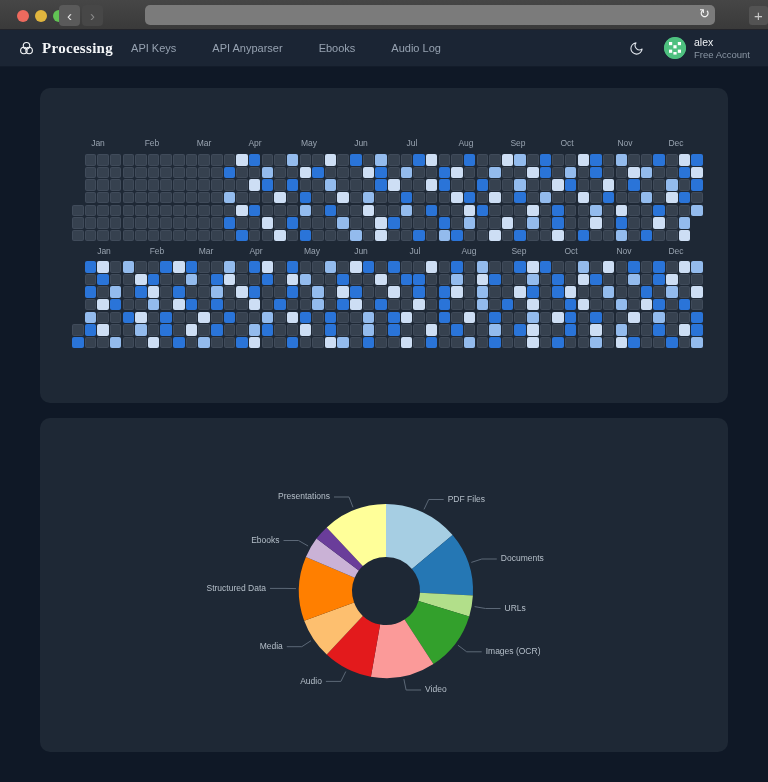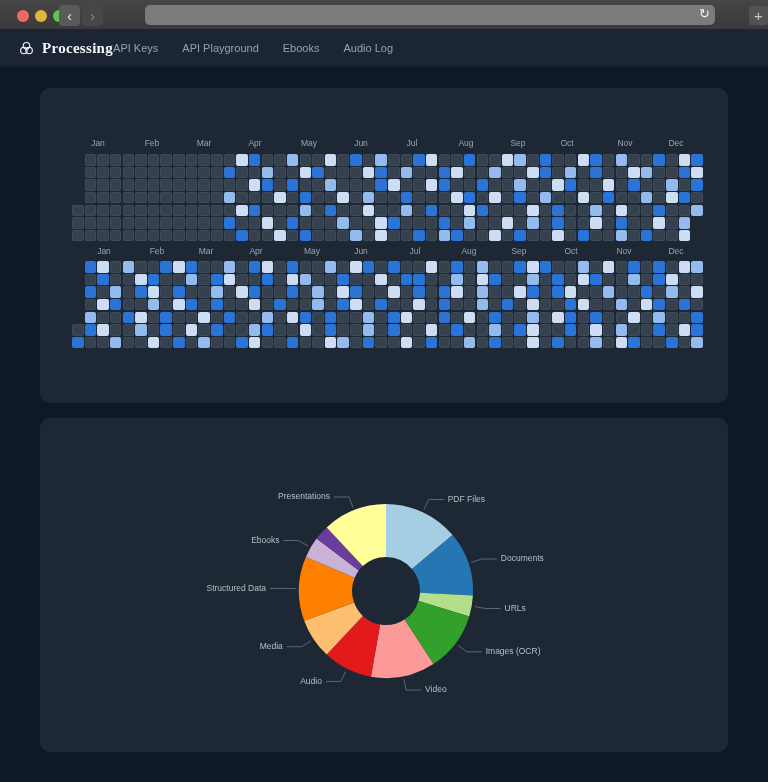--- a/index.html
+++ b/index.html
@@ -24,21 +24,21 @@
   .newtab { position:absolute; left:749px; top:6px; width:19px; height:19px; background:#535353;
             border-radius:3px; color:#c9c9c9; font-size:15px; display:flex; align-items:center; justify-content:center; }
 
   
   .navbar { position:absolute; left:0; top:30px; width:768px; height:37px;
             background:#1b2534; border-bottom:1px solid #131c2a;
             display:flex; align-items:center; padding:0 18px; }
   .brand { display:flex; align-items:center; gap:7px; }
   .brand-name { font-family:"Liberation Serif", serif; font-weight:bold; font-size:15px;
                 color:#f3f5f7; letter-spacing:.3px; }
-  .navlinks { display:flex; gap:24px; }
+  .navlinks { display:flex; gap:36px; margin-left:18px; }
   .navlink { font-size:11px; color:#96a2b1; cursor:pointer; }
   .nav-right { margin-left:auto; display:flex; align-items:center; }
   .moon { margin-right:20px; display:flex; }
   .avatar { width:22px; height:22px; border-radius:50%; background:#4ec07f; overflow:hidden; }
   .userblock { margin-left:8px; }
   .user-name { font-size:10.5px; color:#eef1f4; }
   .user-plan { font-size:9.5px; color:#8a96a4; margin-top:1px; }
 
   
   .card { position:absolute; left:40px; width:688px; background:#1e2835; border-radius:10px; }
@@ -86,23 +86,47 @@
       <svg width="17" height="17" viewBox="0 0 24 24" fill="none" stroke="#f3f5f7" stroke-width="1.6">
         <circle cx="12" cy="8.2" r="4.6"></circle>
           <circle cx="8.3" cy="14.8" r="4.6"></circle>
           <circle cx="15.7" cy="14.8" r="4.6"></circle>
       </svg>
     </span>
     <span class="brand-name">Processing</span>
   </div>
   <div class="navlinks">
     <span class="navlink">API Keys</span>
-    <span class="navlink">API Playground</span>
+    <span class="navlink">API Anyparser</span>
     <span class="navlink">Ebooks</span>
     <span class="navlink">Audio Log</span>
+  </div>
+  <div class="nav-right">
+    <span class="moon">
+      <svg width="15" height="15" viewBox="0 0 24 24" fill="none" stroke="#e3e8ee" stroke-width="1.7" stroke-linecap="round" stroke-linejoin="round">
+        <path d="M21 12.79A9 9 0 1 1 11.21 3 7 7 0 0 0 21 12.79z"></path>
+      </svg>
+    </span>
+    <span class="avatar">
+      <svg width="22" height="22" viewBox="0 0 22 22">
+        <circle cx="11" cy="11" r="11" fill="#4ec07f"></circle>
+        <g fill="#ffffff">
+          <rect x="5" y="5" width="3.2" height="3.2"></rect>
+            <rect x="13.8" y="5" width="3.2" height="3.2"></rect>
+          <rect x="9.4" y="8.2" width="3.2" height="3.2"></rect>
+          <rect x="5" y="12.6" width="3.2" height="3.2"></rect>
+            <rect x="13.8" y="12.6" width="3.2" height="3.2"></rect>
+          <rect x="9.4" y="15" width="3.2" height="2.6"></rect>
+        </g>
+      </svg>
+    </span>
+    <span class="userblock">
+      <div class="user-name">alex</div>
+      <div class="user-plan">Free Account</div>
+    </span>
   </div>
 </div>
 
 <div class="card card-activity">
   <div id="hm1-months" class="hm-months">
       <span class="hm-month" style="left: 26px;">Jan</span>
       <span class="hm-month" style="left: 80px;">Feb</span>
       <span class="hm-month" style="left: 132px;">Mar</span>
       <span class="hm-month" style="left: 183px;">Apr</span>
       <span class="hm-month" style="left: 237px;">May</span>

